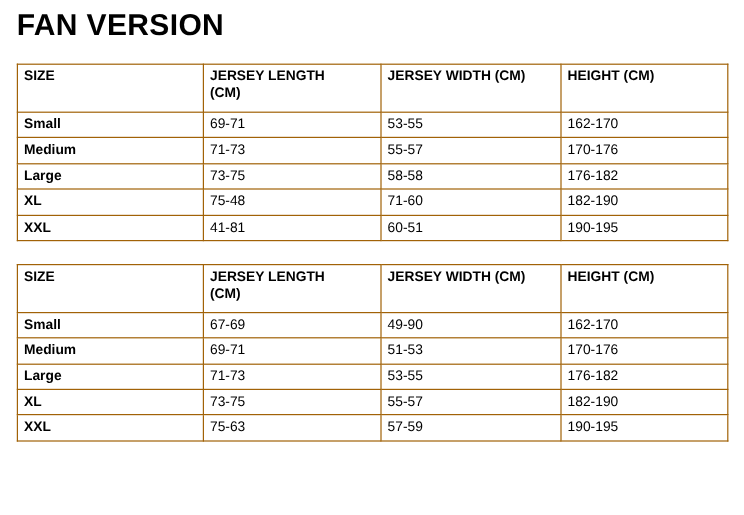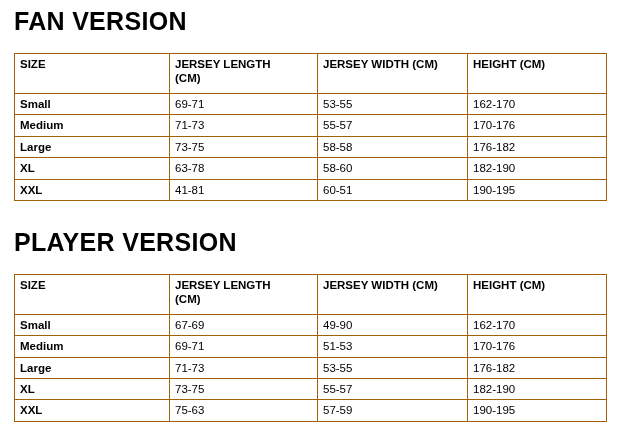--- a/index.html
+++ b/index.html
@@ -114,34 +114,33 @@
         <td>170-176</td>
       </tr>
       <tr>
         <td class="size-cell">Large</td>
         <td>73-75</td>
         <td>58-58</td>
         <td>176-182</td>
       </tr>
       <tr>
         <td class="size-cell">XL</td>
-        <td>63-78</td>
-        <td>58-60</td>
+        <td>75-48</td>
+        <td>71-60</td>
         <td>182-190</td>
       </tr>
       <tr>
         <td class="size-cell">XXL</td>
         <td>41-81</td>
         <td>60-51</td>
         <td>190-195</td>
       </tr>
     </tbody>
   </table>
 
-  <h1 class="section-title title-player">PLAYER VERSION</h1>
 
   <table class="size-table">
     <colgroup>
       <col class="c0">
         <col class="c1">
         <col class="c2">
         <col class="c3">
     </colgroup>
     <thead>
       <tr>

